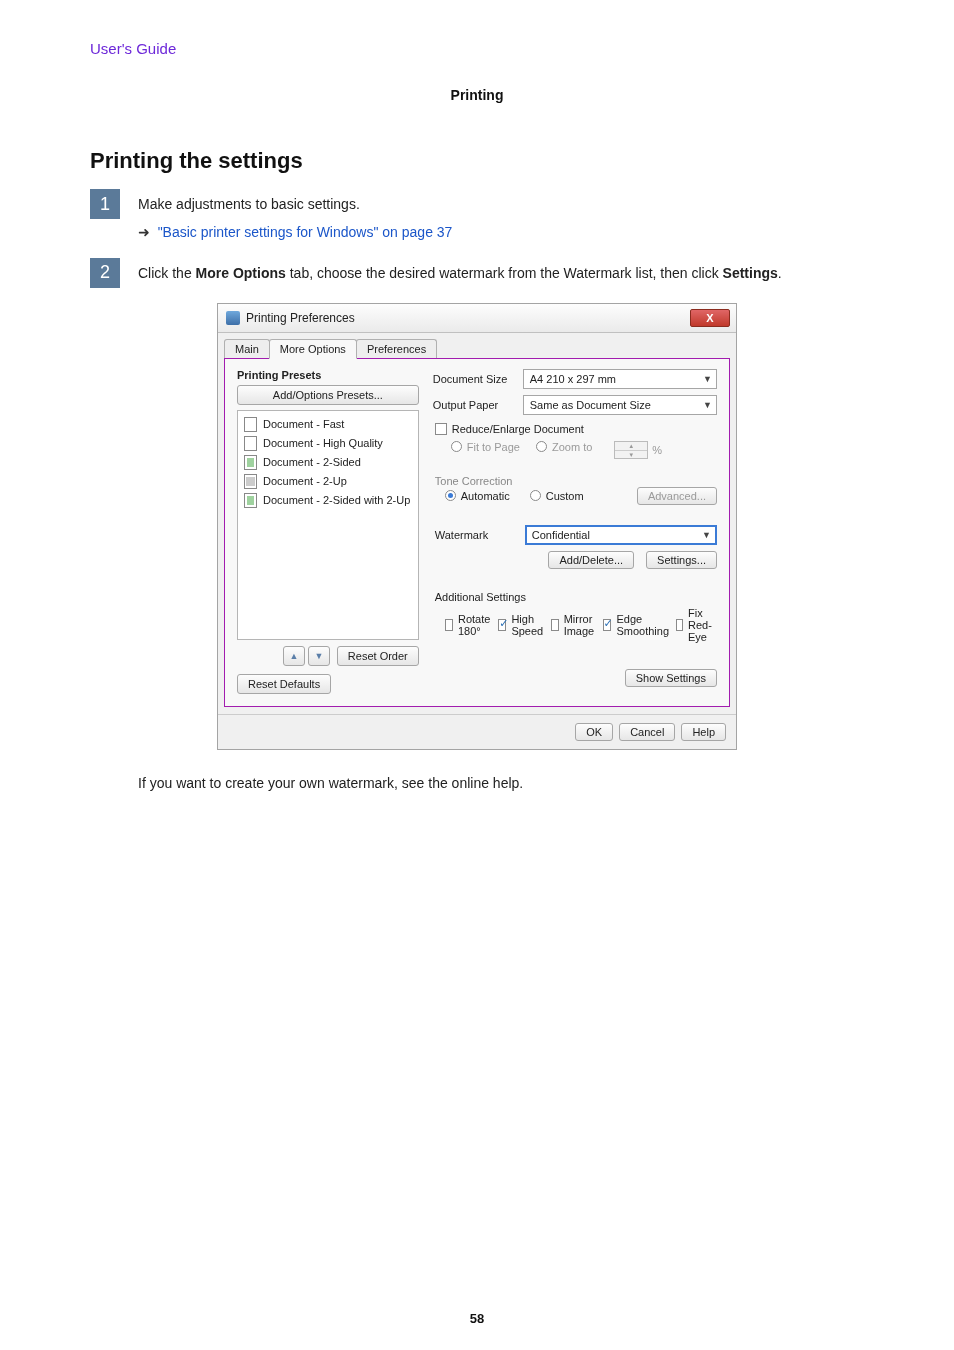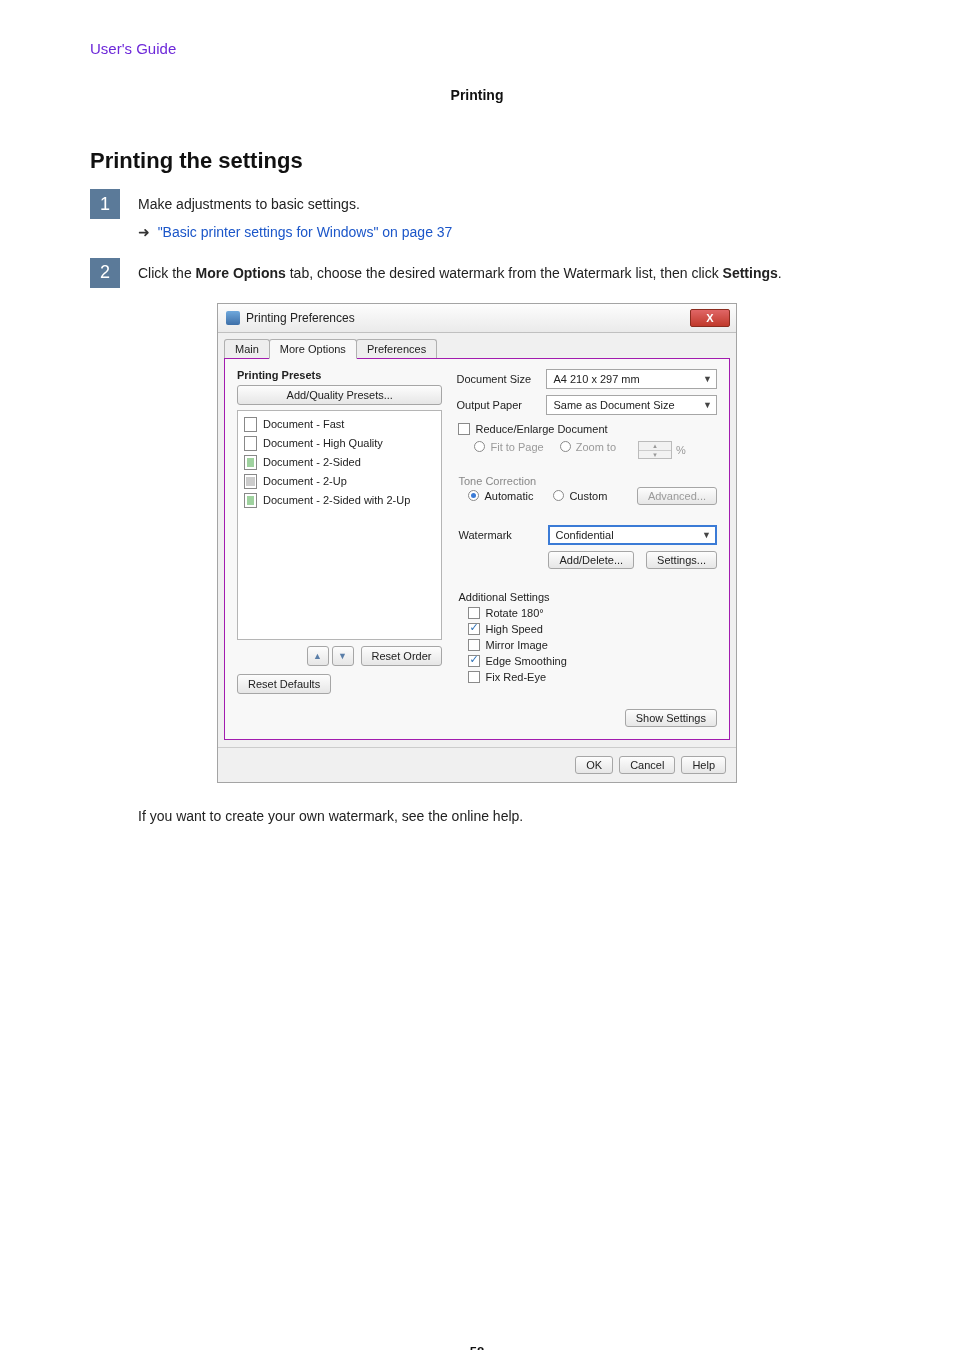--- a/index.html
+++ b/index.html
@@ -297,21 +297,21 @@
         <div class="tab">Main</div>
         <div class="tab active">More Options</div>
         <div class="tab">Preferences</div>
       </div>
 
       <div class="tabcontent">
         <div class="cols">
 
           <div class="leftcol">
             <div class="presets-title">Printing Presets</div>
-            <span class="btn fullbtn">Add/Quality Presets...</span>
+            <span class="btn fullbtn">Add/Options Presets...</span>
             <div class="preset-list">
               <div class="preset-item">
                   <span class="preset-icon"></span>
                   <span>Document - Fast</span>
                 </div>
               <div class="preset-item">
                   <span class="preset-icon"></span>
                   <span>Document - High Quality</span>
                 </div>
               <div class="preset-item">
@@ -399,21 +399,21 @@
                 </div>
               </div>
               <div style="display:flex; gap:12px; justify-content:flex-end; padding-left:90px;">
                 <span class="plainbtn">Add/Delete...</span>
                 <span class="plainbtn hl-btn">Settings...</span>
               </div>
             </div>
 
             <div class="group" style="margin-top:12px;">
               <div style="font-size:11px; margin-bottom:4px;">Additional Settings</div>
-              <div style="padding-left:10px; display:flex; flex-direction:column; gap:4px;">
+              <div style="padding-left:10px; display:flex; flex-direction:row; gap:4px;">
                 <span class="inline">
                     <span class="chk"></span>
                     <span>Rotate 180°</span>
                   </span>
                 <span class="inline">
                     <span class="chk checked"></span>
                     <span>High Speed</span>
                   </span>
                 <span class="inline">
                     <span class="chk"></span>

